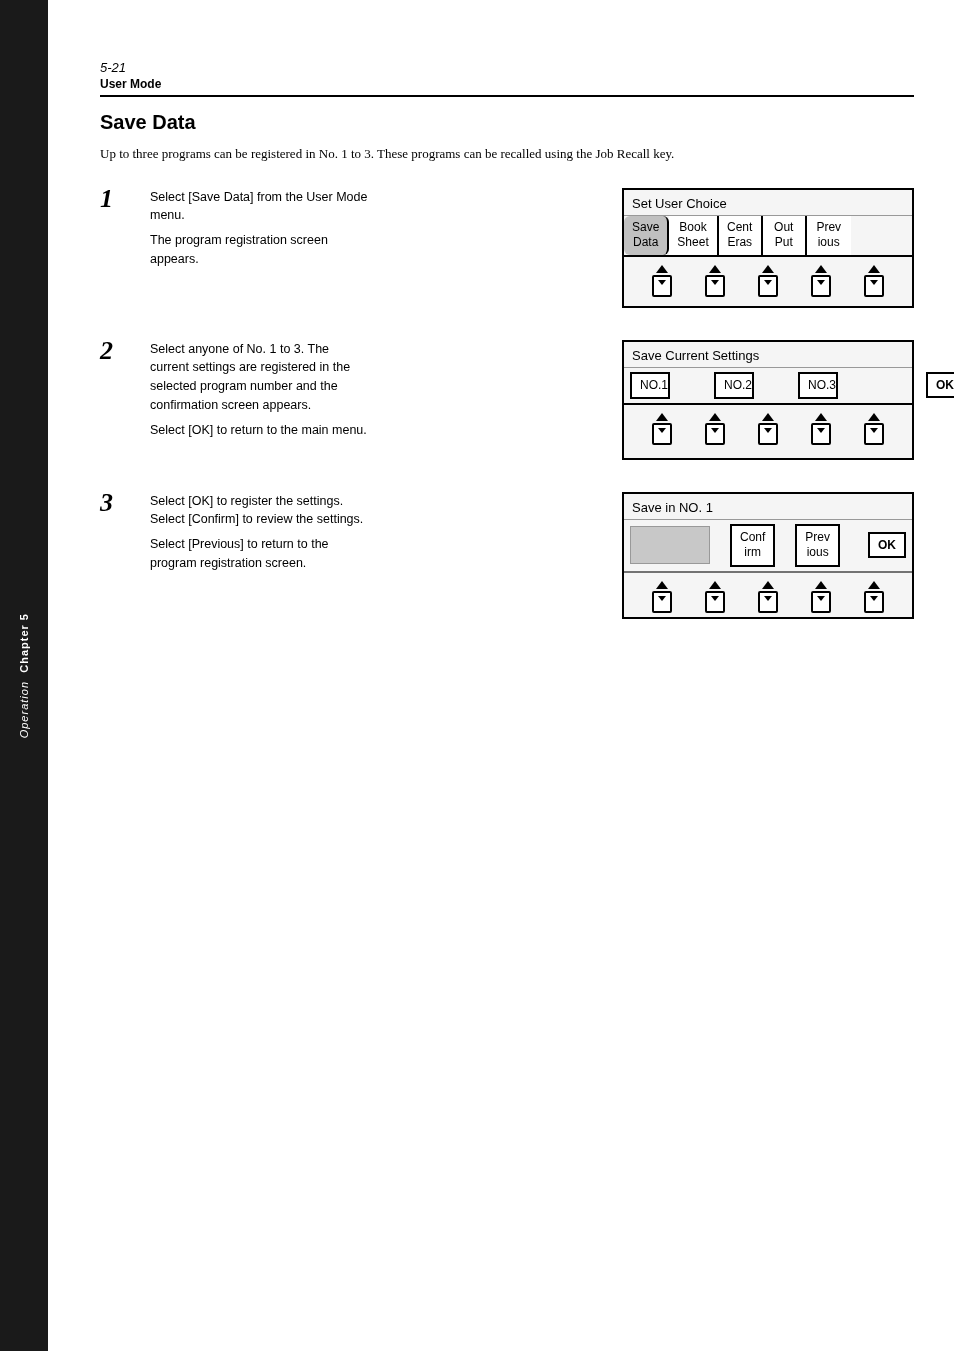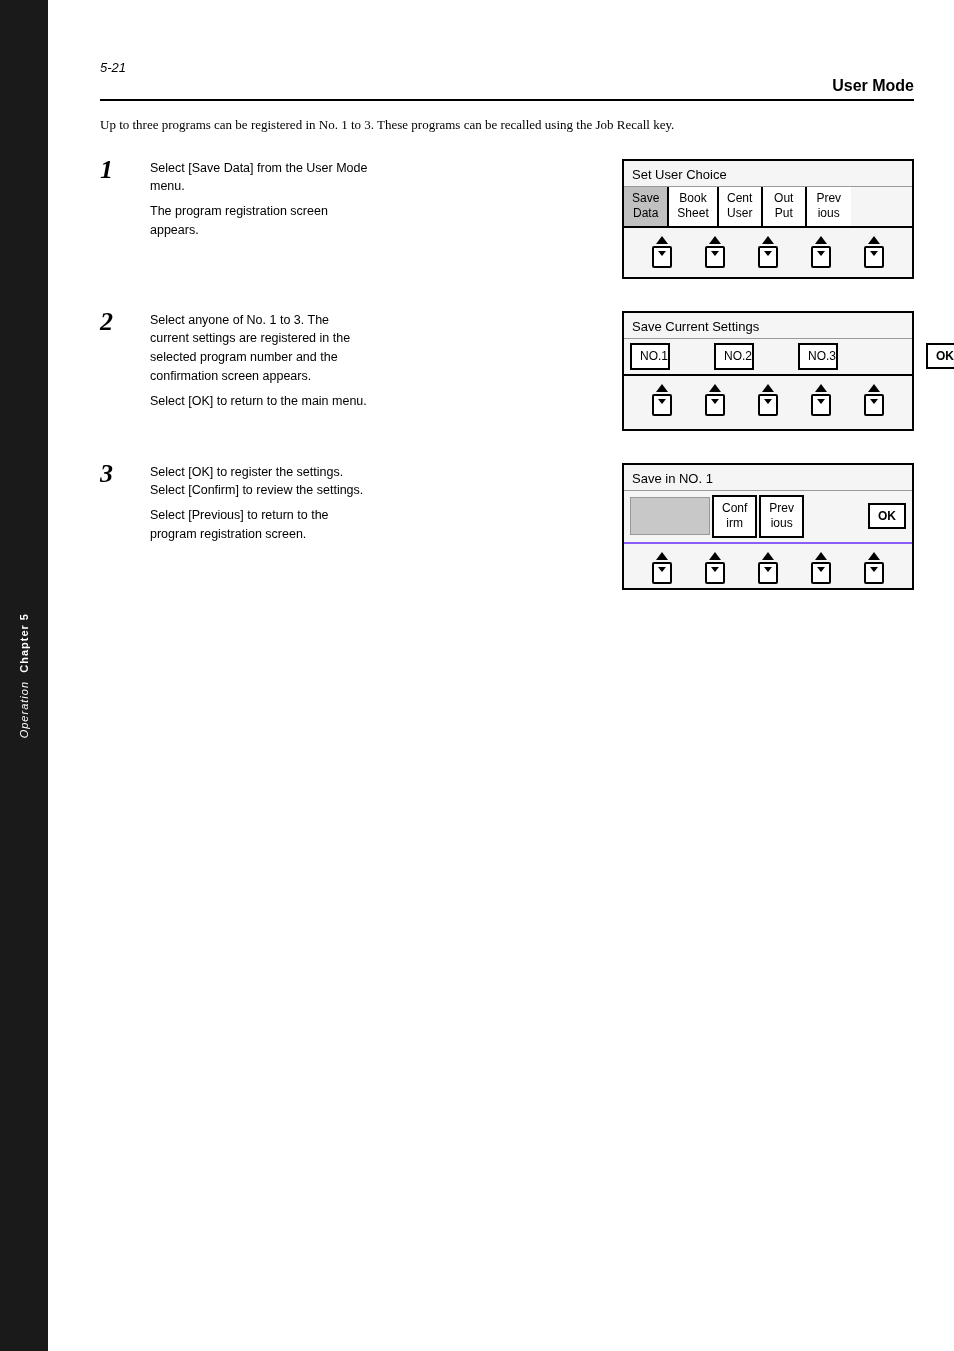--- a/index.html
+++ b/index.html
@@ -61,25 +61,24 @@
     }
 
     .page-number {
       font-size: 13px;
       font-style: italic;
       margin-bottom: 2px;
       font-family: Arial, sans-serif;
     }
 
     .section-label {
-      font-size: 16px;
+      font-size: 12px;
       font-weight: bold;
       font-family: Arial, sans-serif;
       margin-bottom: 4px;
-      text-align: right;
     }
 
     .section-divider {
       border: none;
       border-top: 2px solid #000;
       margin-bottom: 14px;
     }
 
     .section-title {
       font-size: 20px;
@@ -167,20 +166,21 @@
       min-width: 44px;
       line-height: 1.3;
     }
 
     .ui-btn:last-child {
       border-right: none;
     }
 
     .ui-btn.highlighted {
       background: #c0c0c0;
+      border-radius: 6px;
     }
 
     
     .key-indicators {
       display: flex;
       flex-direction: row;
       justify-content: space-around;
       padding: 8px 12px 4px 12px;
     }
 
@@ -251,20 +251,21 @@
 
   <div class="sidebar">
     <span class="sidebar-text-chapter">Chapter 5</span>
     <span class="sidebar-text-operation">Operation</span>
   </div>
 
   <div class="main-content">
     <div class="page-number">5-21</div>
     <div class="section-label">User Mode</div>
     <hr class="section-divider">
+    <div class="section-title">Save Data</div>
     <div class="intro-text">Up to three programs can be registered in No. 1 to 3.  These programs can be recalled using the Job Recall key.</div>
 
     <div class="steps-area">
 
       <div class="step-row">
         <div class="step-number">1</div>
         <div class="step-text">
           <p>Select [Save Data] from the User Mode menu.</p>
           <p>The program registration screen appears.</p>
         </div>
@@ -275,21 +276,21 @@
             <div class="ui-btn highlighted">
               <span>Save</span><br>
               <span>Data</span>
             </div>
             <div class="ui-btn">
               <span>Book</span><br>
               <span>Sheet</span>
             </div>
             <div class="ui-btn">
               <span>Cent</span><br>
-              <span>User</span>
+              <span>Eras</span>
             </div>
             <div class="ui-btn">
               <span>Out</span><br>
               <span>Put</span>
             </div>
             <div class="ui-btn">
               <span>Prev</span><br>
               <span>ious</span>
             </div>
           </div>
@@ -361,21 +362,21 @@
 
       <div class="step-row">
         <div class="step-number">3</div>
         <div class="step-text">
           <p>Select [OK] to register the settings. Select [Confirm] to review the settings.</p>
           <p>Select [Previous] to return to the program registration screen.</p>
         </div>
 
         <div class="ui-panel">
           <div class="ui-panel-title">Save in NO. 1</div>
-          <div style="display:flex; align-items:center; border-bottom:2px solid #8b5cf6; padding: 4px 6px; gap:2px;">
+          <div style="display:flex; align-items:center; border-bottom:2px solid #737373; padding: 4px 6px; gap:20px;">
             <div style="background:#c8c8c8; width:80px; height:38px; border:1px solid #999;"></div>
             <div class="inline-btn">
               <span>Conf</span><br>
               <span>irm</span>
             </div>
             <div class="inline-btn">
               <span>Prev</span><br>
               <span>ious</span>
             </div>
             <div class="ok-box">OK</div>

